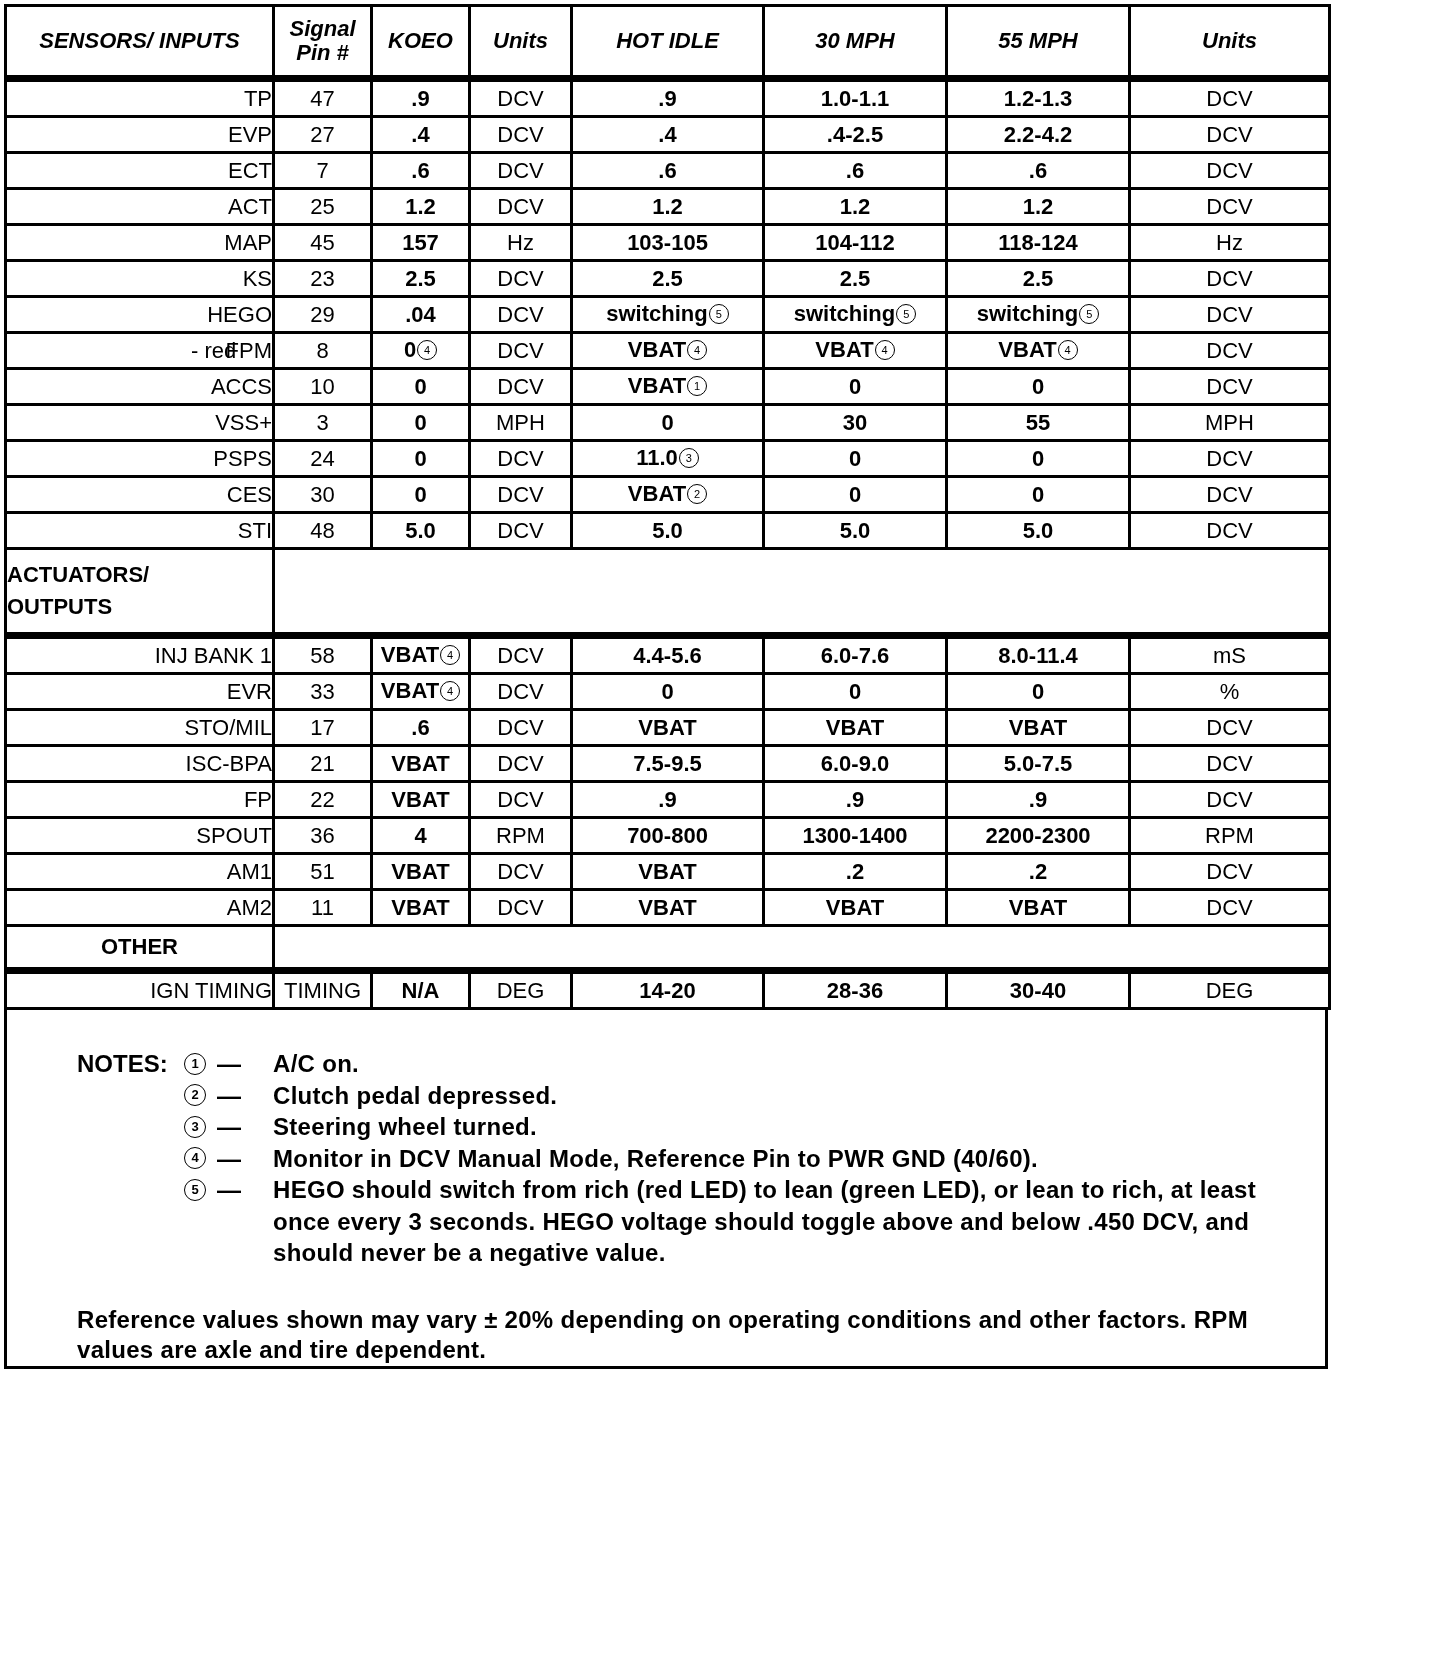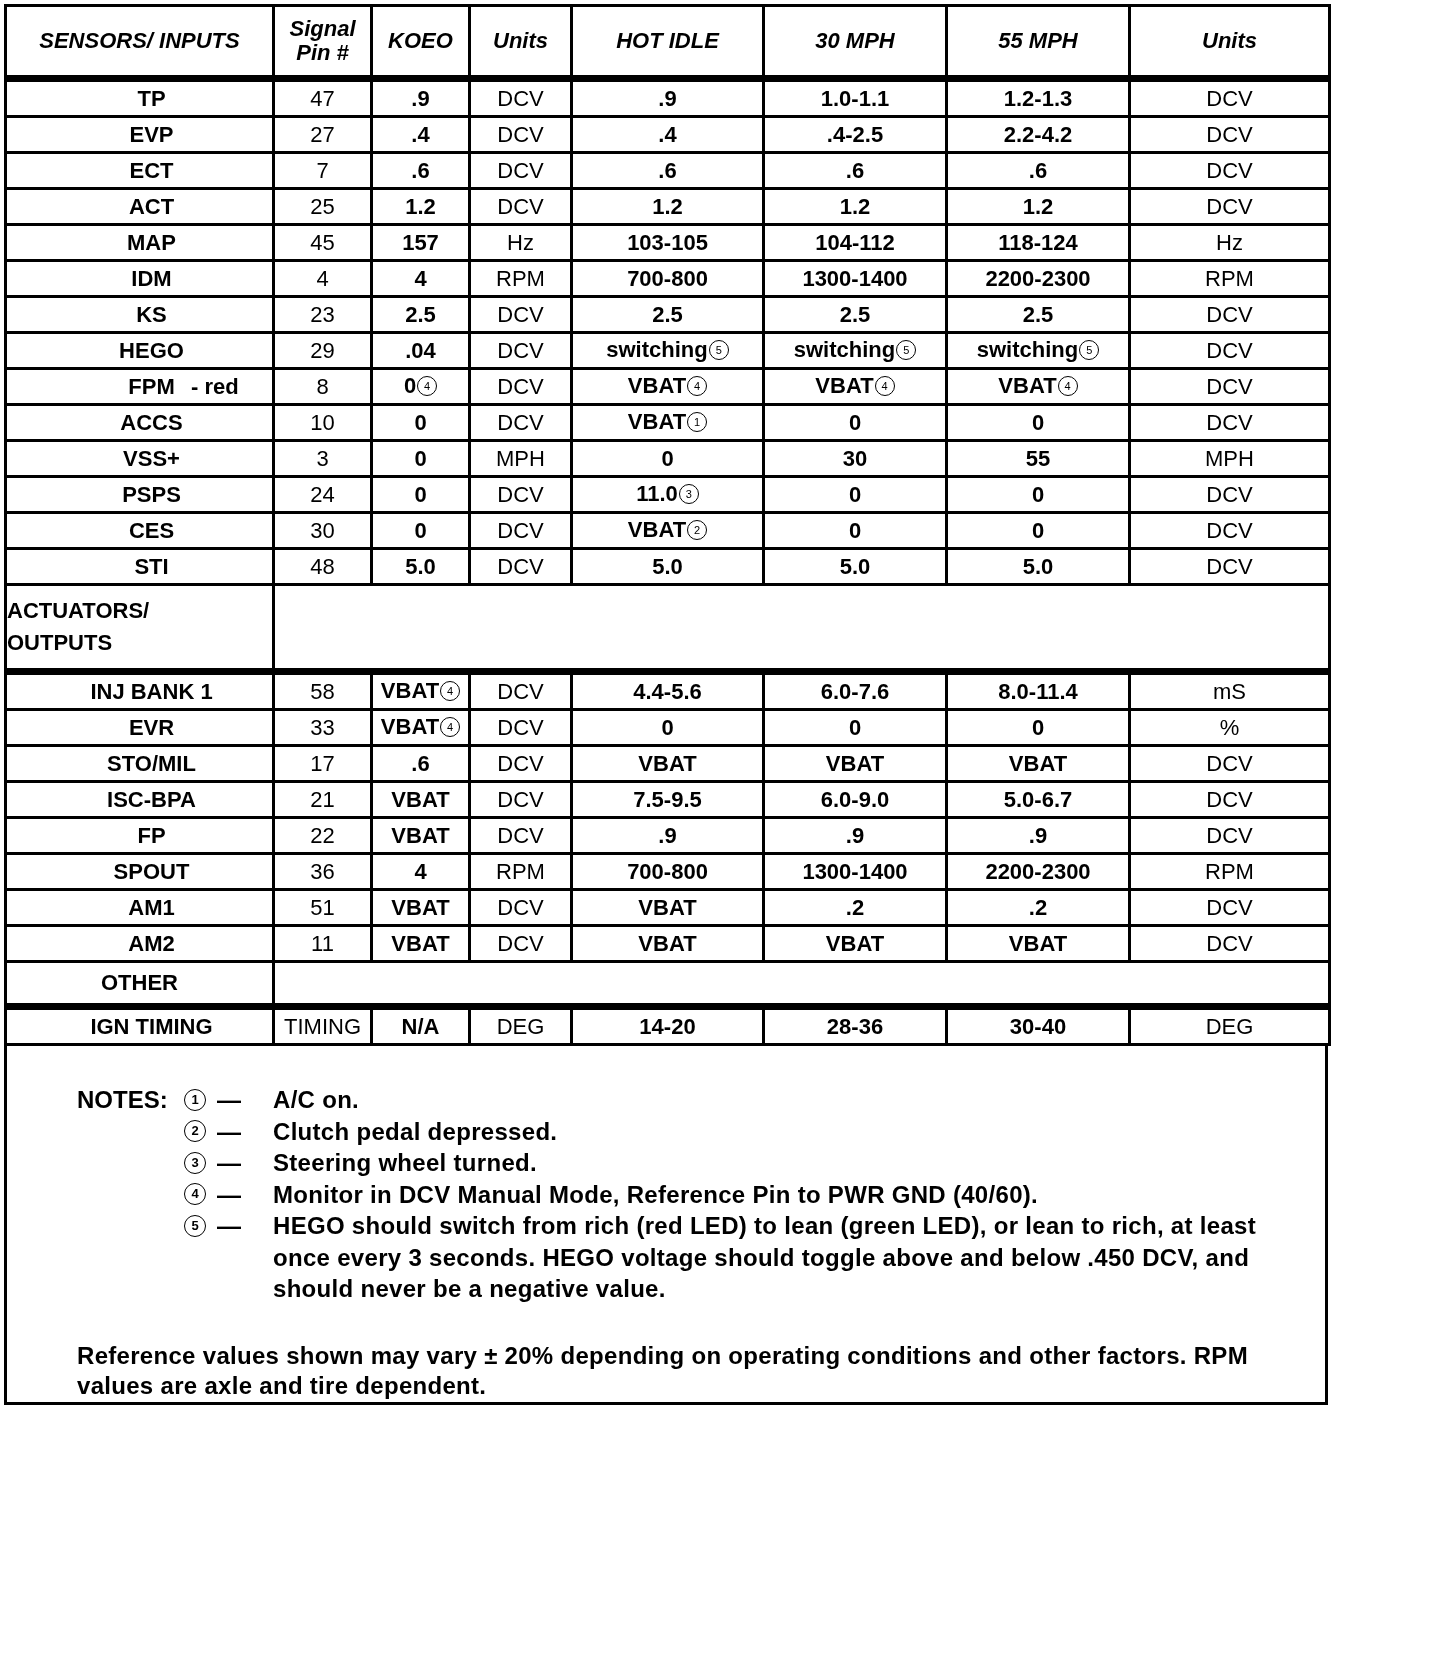--- a/index.html
+++ b/index.html
@@ -2,21 +2,21 @@
 <html><head>
 <meta charset="utf-8">
 <style>
   html, body { margin:0; padding:0; background:#ffffff; }
   body { width:1440px; height:1668px; position:relative; font-family:"Liberation Sans", sans-serif; color:#000; }
   .sheet { position:absolute; left:4px; top:4px; width:1324px; }
   table.grid { border-collapse:collapse; width:1324px; table-layout:fixed; }
   table.grid td, table.grid th { border:3px solid #000; text-align:center; padding:0; height:33px; font-size:22px; line-height:22px; overflow:hidden; white-space:nowrap; }
   table.grid th { font-weight:bold; height:68px; font-size:22px; }
   table.grid tr.head-row th { border-bottom:7px solid #000;font-style:italic; }
-  table.grid td.name { text-align:center; padding-left:24px; font-weight:bold; }
+  table.grid td.name { text-align:right; padding-left:24px; font-weight:normal; }
   table.grid td.b { font-weight:bold; }
   table.grid td.n { font-weight:normal; }
   table.grid tr.section td { height:82px; }
   table.grid tr.section td.sec-label { font-weight:bold; text-align:left; padding-left:0; line-height:32px; white-space:normal; }
   table.grid tr.section-sm td { height:40px; }
   table.grid tr.sec-end td { border-bottom:7px solid #000; }
   .name-suffix { position:absolute; left:184px; }
   td.name { position:relative; }
   .circ { display:inline-block; width:18px; height:18px; border:1.5px solid #000; border-radius:50%; font-size:11px; line-height:18px; text-align:center; font-weight:normal; vertical-align:middle; margin-left:1px; position:relative; top:-2px; }
   .notes { border:3px solid #000; border-top:none; width:1318px; height:356px; position:relative; }
@@ -101,30 +101,20 @@
           <td class="name"><span>MAP</span></td>
           <td class="n"><span>45</span></td>
           <td class="b"><span>157</span></td>
           <td class="n"><span>Hz</span></td>
           <td class="b"><span>103-105</span></td>
           <td class="b"><span>104-112</span></td>
           <td class="b"><span>118-124</span></td>
           <td class="n"><span>Hz</span></td>
         </tr>
         <tr>
-          <td class="name"><span>IDM</span></td>
-          <td class="n"><span>4</span></td>
-          <td class="b"><span>4</span></td>
-          <td class="n"><span>RPM</span></td>
-          <td class="b"><span>700-800</span></td>
-          <td class="b"><span>1300-1400</span></td>
-          <td class="b"><span>2200-2300</span></td>
-          <td class="n"><span>RPM</span></td>
-        </tr>
-        <tr>
           <td class="name"><span>KS</span></td>
           <td class="n"><span>23</span></td>
           <td class="b"><span>2.5</span></td>
           <td class="n"><span>DCV</span></td>
           <td class="b"><span>2.5</span></td>
           <td class="b"><span>2.5</span></td>
           <td class="b"><span>2.5</span></td>
           <td class="n"><span>DCV</span></td>
         </tr>
         <tr>
@@ -235,21 +225,21 @@
           <td class="b"><span>VBAT</span></td>
           <td class="n"><span>DCV</span></td>
         </tr>
         <tr>
           <td class="name"><span>ISC-BPA</span></td>
           <td class="n"><span>21</span></td>
           <td class="b"><span>VBAT</span></td>
           <td class="n"><span>DCV</span></td>
           <td class="b"><span>7.5-9.5</span></td>
           <td class="b"><span>6.0-9.0</span></td>
-          <td class="b"><span>5.0-6.7</span></td>
+          <td class="b"><span>5.0-7.5</span></td>
           <td class="n"><span>DCV</span></td>
         </tr>
         <tr>
           <td class="name"><span>FP</span></td>
           <td class="n"><span>22</span></td>
           <td class="b"><span>VBAT</span></td>
           <td class="n"><span>DCV</span></td>
           <td class="b"><span>.9</span></td>
           <td class="b"><span>.9</span></td>
           <td class="b"><span>.9</span></td>

